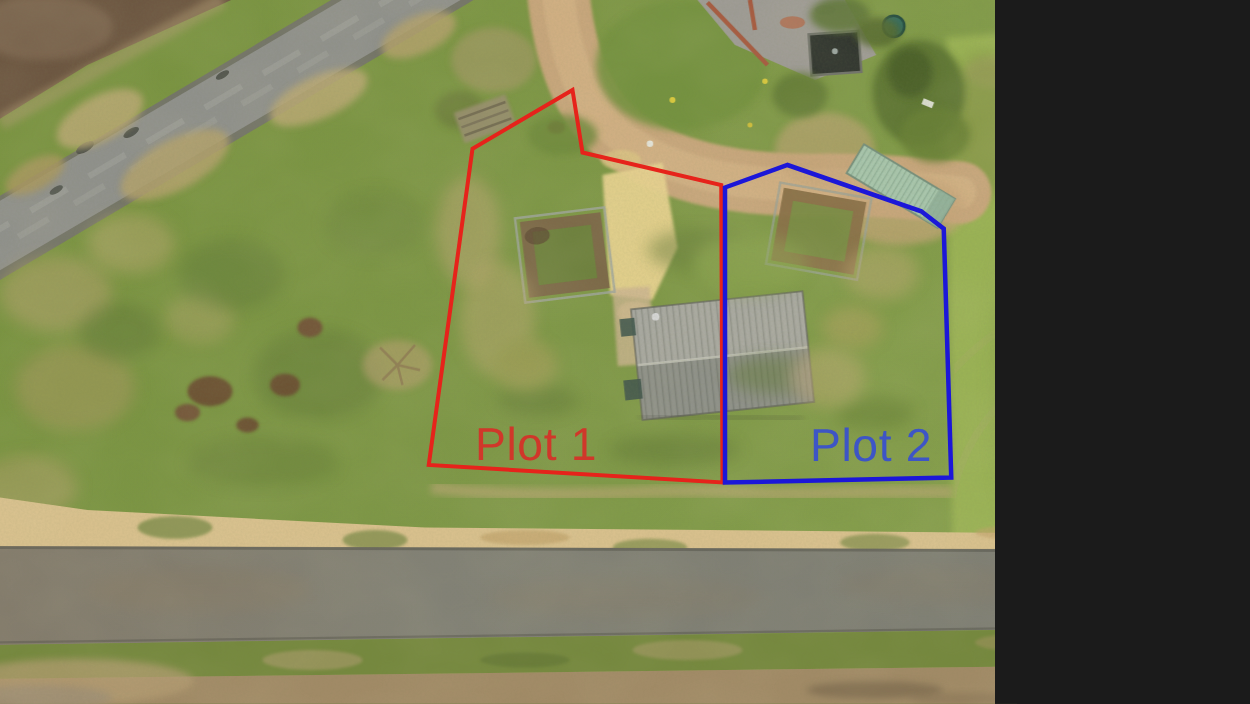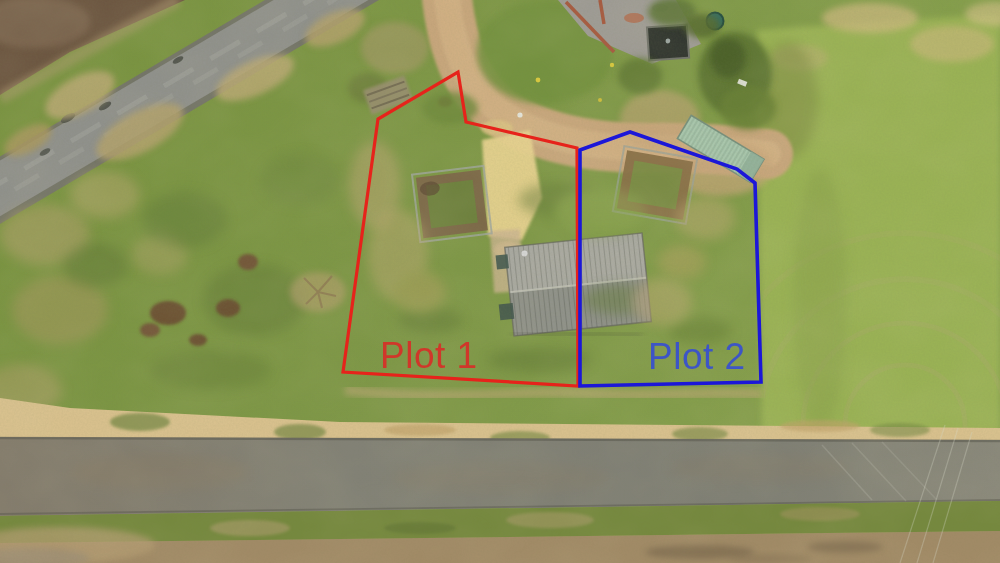--- a/index.html
+++ b/index.html
@@ -1,16 +1,16 @@
 <!DOCTYPE html>
 <html><head>
 <meta charset="utf-8">
 <style>
   html,body{margin:0;padding:0;background:#1b1b1b;}
-  .stage{position:relative;width:1000px;height:563px;overflow:hidden;background:#7e9749;}
+  .stage{position:relative;width:796px;height:563px;overflow:hidden;background:#7e9749;}
   .stage svg{position:absolute;left:0;top:0;display:block;}
   .plot-label{
     font-family:"Liberation Sans","DejaVu Sans",sans-serif;
     font-size:37px;
     font-weight:400;
     letter-spacing:0.5px;
     paint-order:stroke;
   }
 </style>
 </head>

